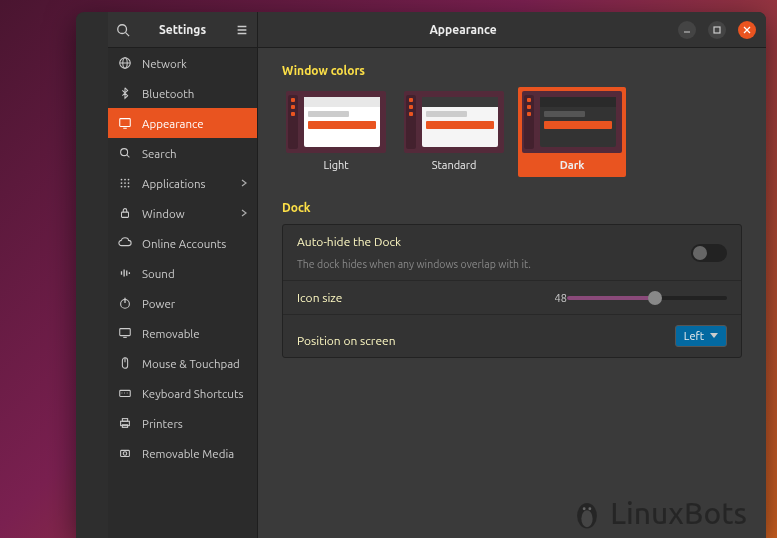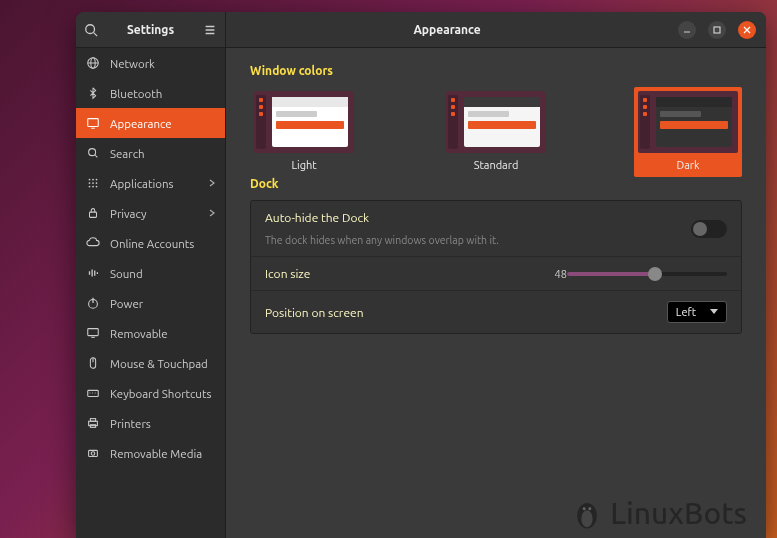--- a/index.html
+++ b/index.html
@@ -18,20 +18,21 @@
   width: 690px;
   height: 526px;
   background: #2e2e2e;
   border-radius: 8px 8px 0 0;
   box-shadow: 0 8px 30px rgba(0,0,0,0.5);
   display: flex;
   flex-direction: column;
   overflow: hidden;
   font-size: 12px;
   color: #ddd;
+  padding-left: 32px;
 }
 .titlebar {
   height: 36px;
   background: #333333;
   display: flex;
   align-items: center;
   border-bottom: 1px solid #1e1e1e;
 }
 .tb-left {
   width: 150px;
@@ -129,31 +130,32 @@
 }
 .section-title {
   font-weight: 600;
   color: #fde047;
   margin-bottom: 10px;
   font-size: 12px;
 }
 .theme-row {
   display: flex;
   gap: 10px;
-  justify-content: space-between;
+  margin-bottom: 24px;
 }
 .theme-opt {
   width: 108px;
   padding: 4px 4px 6px 4px;
   border-radius: 2px;
   text-align: center;
   cursor: pointer;
 }
 .theme-opt.selected {
   background: #e95420;
+  font-weight: bold;
 }
 .theme-thumb {
   width: 100px;
   height: 62px;
   background: #542a3a;
   border-radius: 2px;
   margin: 0 auto 6px auto;
   position: relative;
   overflow: hidden;
 }
@@ -192,21 +194,21 @@
   background: #333;
   border: 1px solid #222;
   border-radius: 3px;
 }
 .dock-row {
   display: flex;
   align-items: center;
   padding: 10px 14px;
   border-bottom: 1px solid #282828;
 }
-.dock-row:last-child { border-bottom: none; }
+.dock-row:last-child { border-bottom: none; align-items: flex-end; }
 .dock-label { flex: 1; }
 .dock-label .main { color: #fef9c3; font-size: 12px; }
 .dock-label .sub { color: #888; font-size: 10.5px; margin-top: 10px;}
 .switch {
   width: 36px; height: 18px;
   background: #222;
   border-radius: 10px;
   position: relative;
 }
 .switch::after {
@@ -237,27 +239,27 @@
 }
 .slider-knob {
   position:absolute;
   width: 14px; height:14px;
   background: #888;
   border-radius: 50%;
   top: -5px;
   left: calc(55% - 7px);
 }
 .combo {
-  background: #000000;
+  background: #0369a1;
   border: 1px solid #555;
   border-radius: 3px;
   padding: 4px 8px;
   display: flex;
   align-items: center;
-  gap: 14px;
+  gap: 6px;
   color: #eee;
   font-size: 11px;
 }
 .watermark {
   position: absolute;
   right: 30px;
   bottom: 8px;
   font-size: 30px;
   color: rgba(0,0,0,0.35);
   font-weight: 500;
@@ -371,21 +373,21 @@
             </svg>
           </span>
         </div>
         <div class="side-item">
           <span class="ic">
             <svg width="14" height="14" viewBox="0 0 16 16">
               <rect x="4" y="7" width="8" height="6" rx="1" stroke="currentColor" fill="none" stroke-width="1.2"></rect>
               <path d="M6 7 V5 a2 2 0 0 1 4 0 V7" stroke="currentColor" fill="none" stroke-width="1.2"></path>
             </svg>
           </span>
-          <span class="lbl">Privacy</span>
+          <span class="lbl">Window</span>
           <span class="chev">
             <svg width="6" height="8" viewBox="0 0 6 8">
               <path d="M1 1 L5 4 L1 7" stroke="currentColor" fill="none" stroke-width="1.2"></path>
             </svg>
           </span>
         </div>
         <div class="side-item">
           <span class="ic">
             <svg width="14" height="14" viewBox="0 0 16 16">
               <path d="M4 5 a4 3 0 0 1 8 0 a3 3 0 0 1 0 6 H4 a3 3 0 0 1 0 -6" stroke="currentColor" fill="none" stroke-width="1.2"></path>

